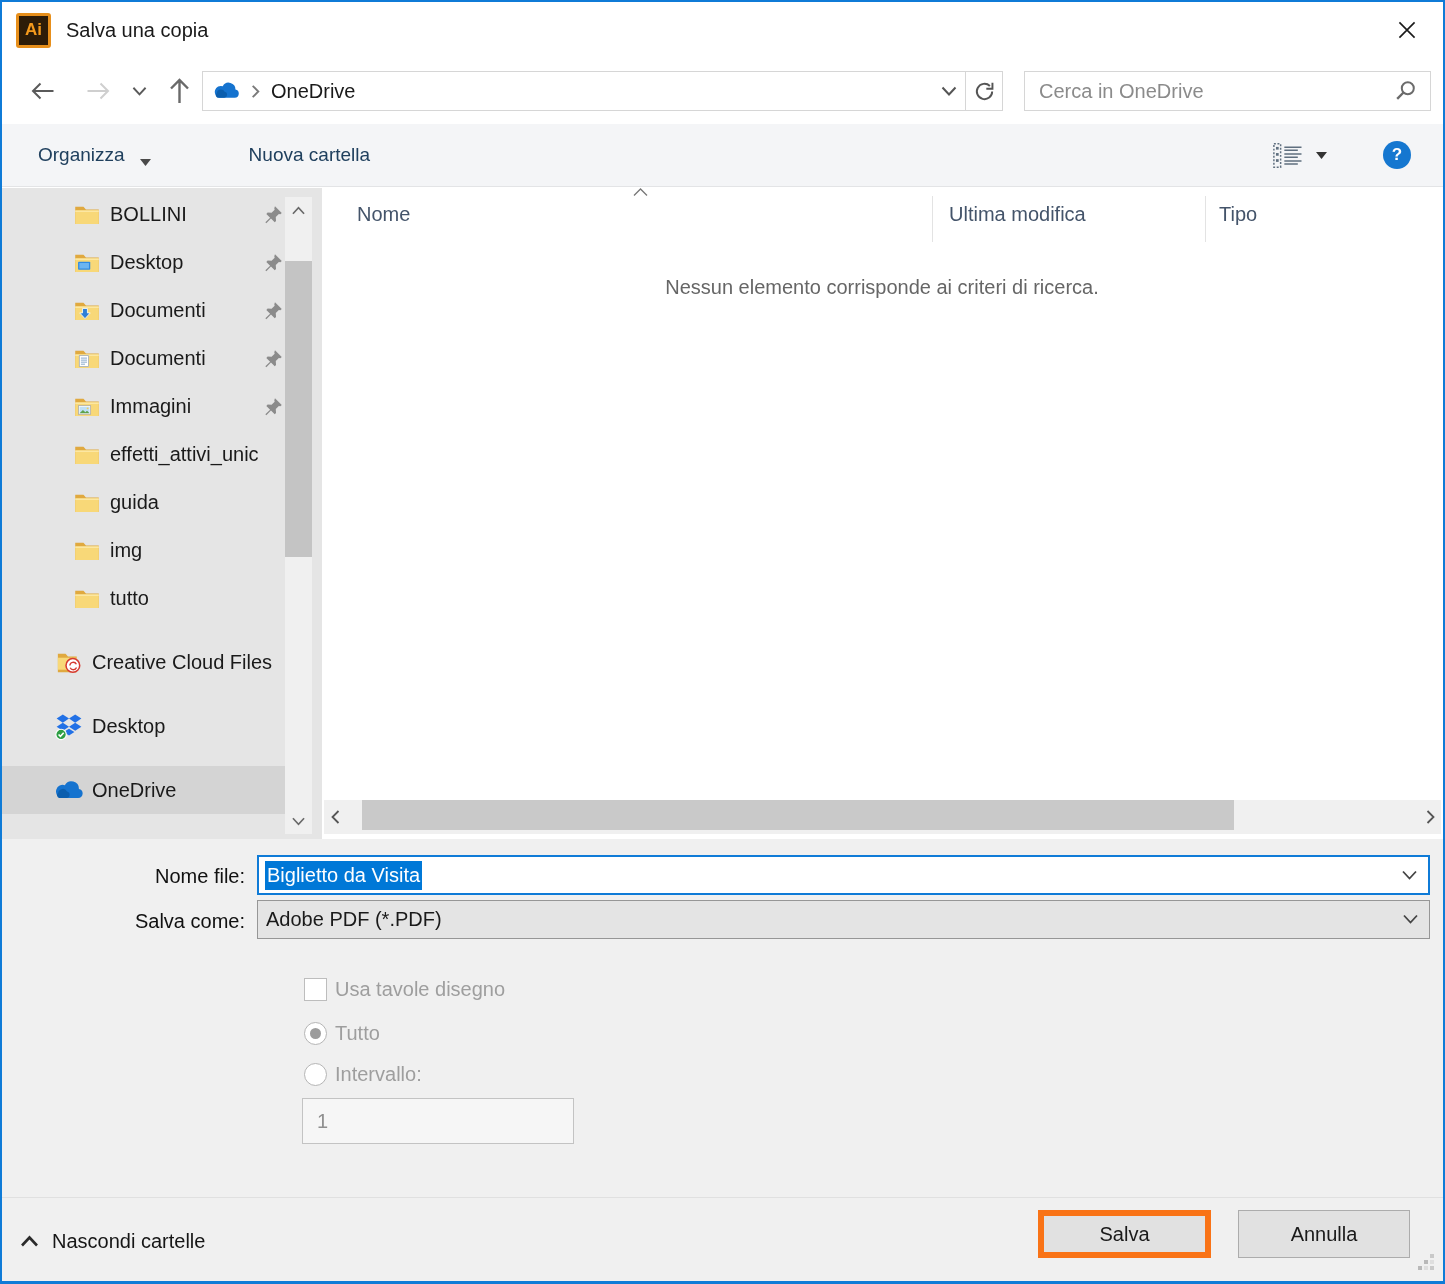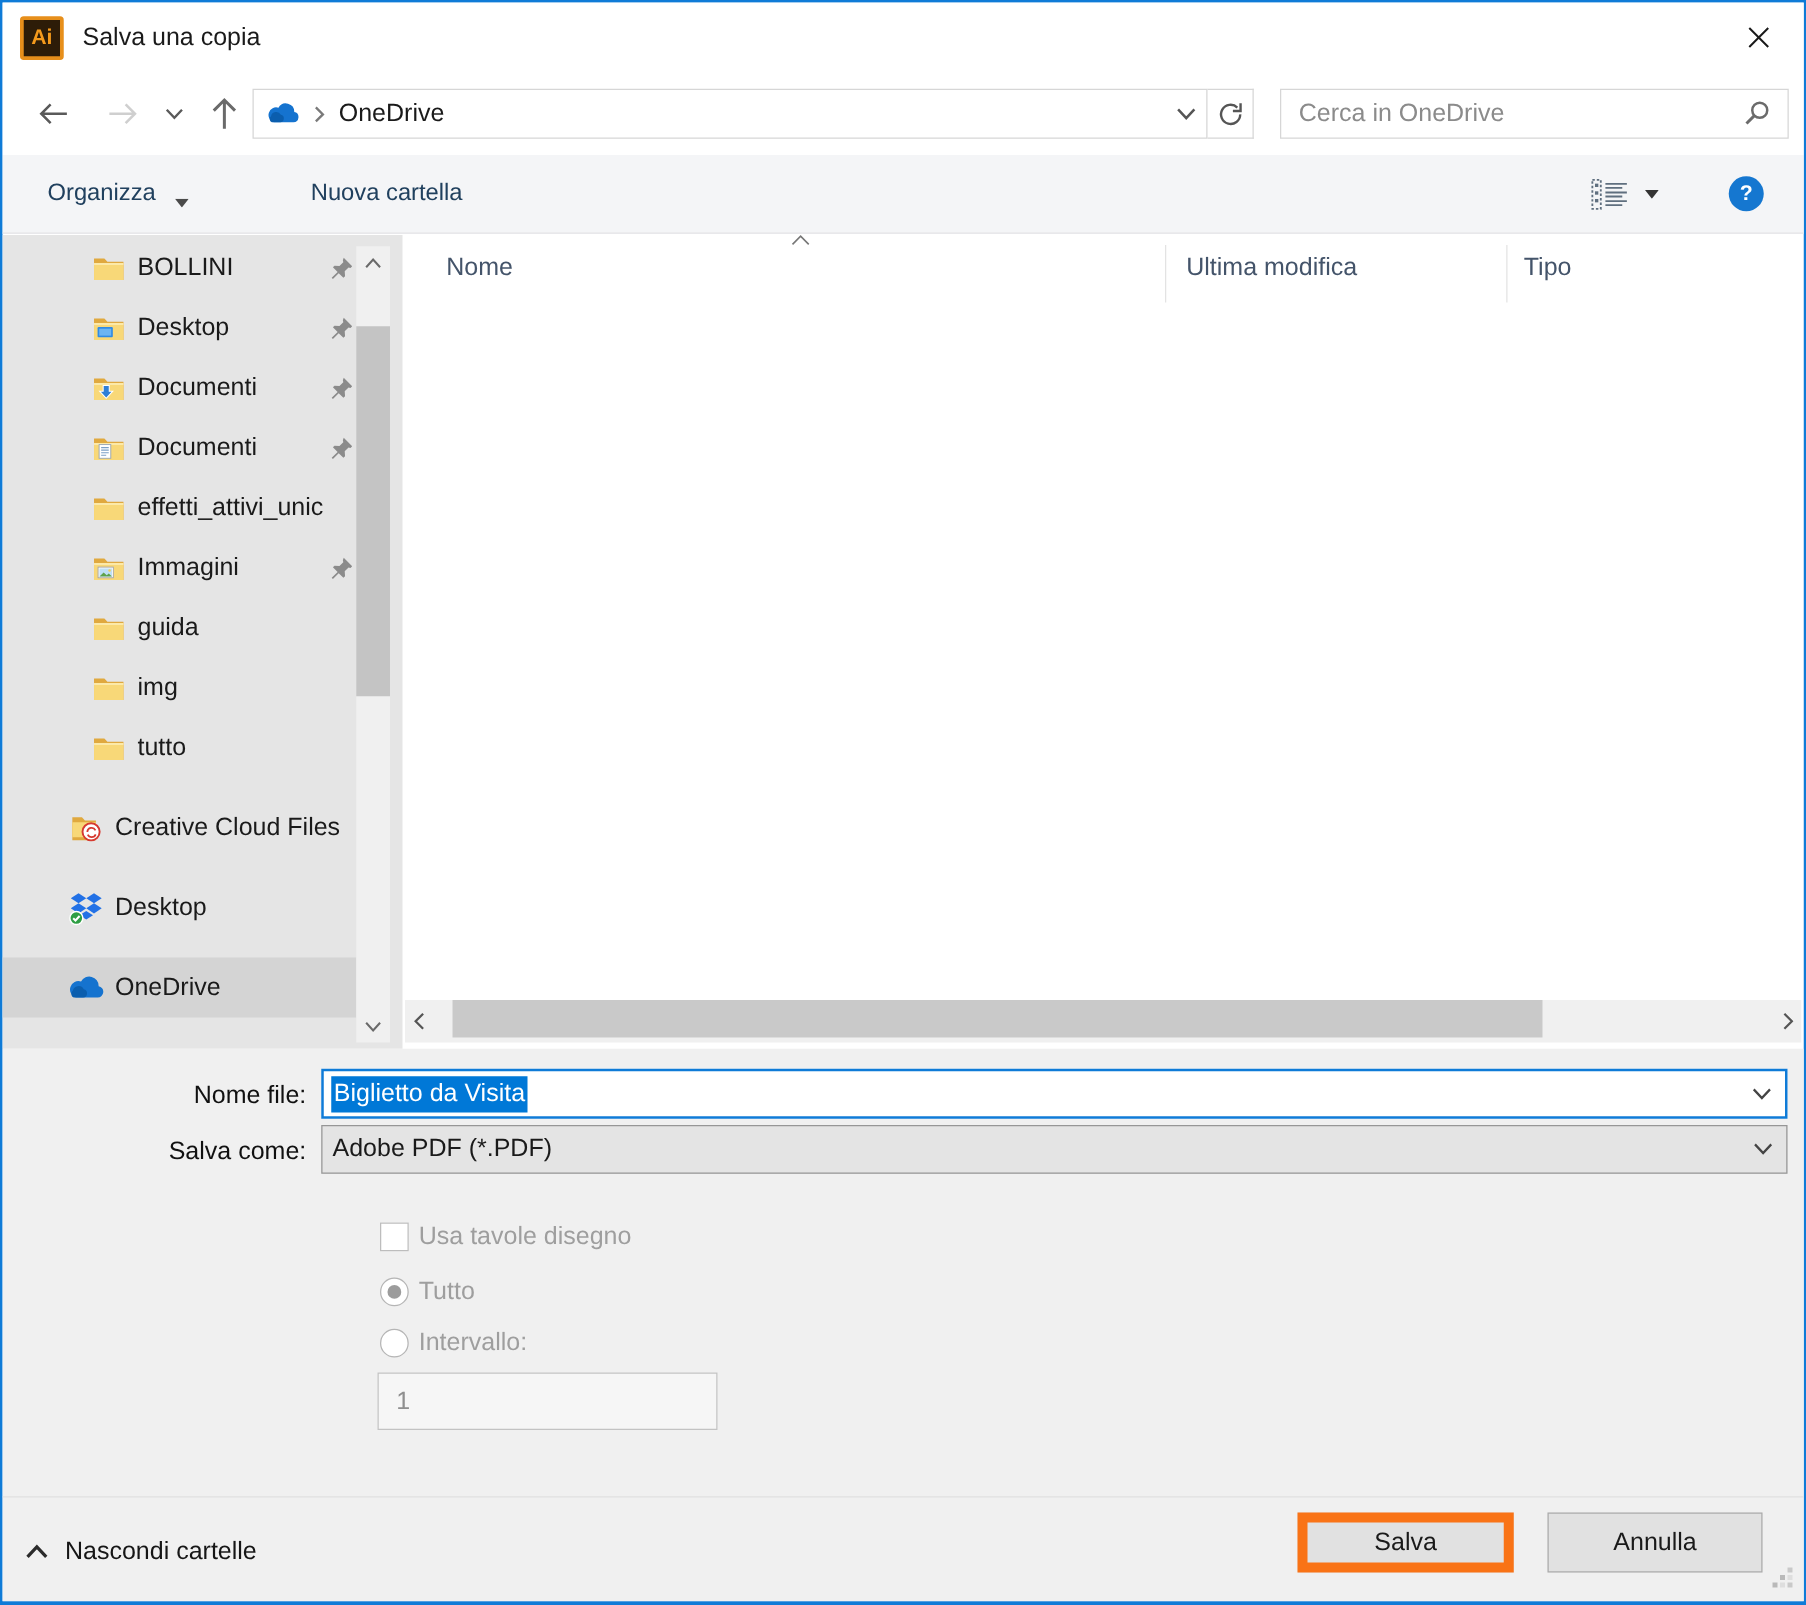--- a/index.html
+++ b/index.html
@@ -75,21 +75,21 @@
   .opt-row{position:absolute;left:302px;display:flex;align-items:center;gap:8px;font-size:20px;color:#9e9e9e;}
   .row-chk{top:139px;} .row-all{top:183px;} .row-range{top:224px;}
   .checkbox{width:23px;height:23px;background:#fff;border:1px solid #bdbdbd;flex:none;}
   .radio{width:23px;height:23px;border:1px solid #b5b5b5;border-radius:50%;background:#fff;flex:none;position:relative;}
   .radio.checked::after{content:'';position:absolute;inset:5px;border-radius:50%;background:#9c9c9c;}
   .range-input{position:absolute;top:259px;left:300px;width:272px;height:46px;background:#f6f6f6;border:1px solid #c3c3c3;
     font-size:20px;color:#8f8f8f;display:flex;align-items:center;padding-left:14px;}
   .footer-sep{position:absolute;top:358px;left:0;right:0;height:1px;background:#e0e0e0;}
   .hide-folders{position:absolute;top:386px;left:18px;height:32px;display:flex;align-items:center;gap:13px;font-size:20px;color:#161616;cursor:pointer;}
   .btn{position:absolute;top:371px;height:48px;background:#e1e1e1;font-size:20px;display:flex;align-items:center;justify-content:center;cursor:pointer;}
-  .btn-save{left:1036px;width:173px;border:8px solid #f97316;}
+  .btn-save{left:1036px;width:173px;border:6px solid #f97316;}
   .btn-cancel{left:1236px;width:172px;border:1px solid #acacac;}
   .grip{position:absolute;right:5px;bottom:7px;}
 </style>
 </head>
 <body>
 
 <div class="window">
 
   <div class="titlebar">
     <div class="ai-icon">Ai</div>
@@ -249,42 +249,42 @@
               <path fill="#8b8b8b" d="M13.7 2.6l7.7 7.7-1.5 1.5-1.8-.4-3.5 3.5.3 4.5-1.5 1.5-4.3-4.3-5.3 5.4-1.1-1.1 5.4-5.3-4.3-4.3 1.5-1.5 4.5.3 3.5-3.5-.4-1.8z"></path>
             </svg>
           </span>
         </div>
         <div class="side-item">
           <span class="icon-cell">
             <svg width="26" height="23" viewBox="0 0 32 28">
               <path d="M1.5 4.5h10.2l3 3.2H30.5v18H1.5z" fill="#e0a93f"></path>
               <path d="M1.5 9h29v16.7h-29z" fill="#f8d878"></path>
               <path d="M1.5 9h29v1.8h-29z" fill="#fce9a8"></path>
-            </svg>
-          </span>
-          <span class="side-label">effetti_attivi_unic</span>
-        </div>
-        <div class="side-item">
-          <span class="icon-cell">
-            <svg width="26" height="23" viewBox="0 0 32 28">
-              <path d="M1.5 4.5h10.2l3 3.2H30.5v18H1.5z" fill="#e0a93f"></path>
-              <path d="M1.5 9h29v16.7h-29z" fill="#f8d878"></path>
-              <path d="M1.5 9h29v1.8h-29z" fill="#fce9a8"></path>
               <rect x="5.5" y="13" width="15" height="10.5" fill="#fff" stroke="#a5a5a5" stroke-width="0.9"></rect>
               <rect x="6.8" y="14.3" width="12.4" height="8" fill="#bfe0f6"></rect>
               <path d="M6.8 22.3l4.2-4 3 2.8 2-1.8 3.2 3z" fill="#5fa24b"></path>
               <circle cx="16.8" cy="16.3" r="1.2" fill="#f3cf57"></circle>
             </svg>
           </span>
           <span class="side-label">Immagini</span>
           <span class="pin">
             <svg width="21" height="21" viewBox="0 0 24 24">
               <path fill="#8b8b8b" d="M13.7 2.6l7.7 7.7-1.5 1.5-1.8-.4-3.5 3.5.3 4.5-1.5 1.5-4.3-4.3-5.3 5.4-1.1-1.1 5.4-5.3-4.3-4.3 1.5-1.5 4.5.3 3.5-3.5-.4-1.8z"></path>
             </svg>
           </span>
+        </div>
+        <div class="side-item">
+          <span class="icon-cell">
+            <svg width="26" height="23" viewBox="0 0 32 28">
+              <path d="M1.5 4.5h10.2l3 3.2H30.5v18H1.5z" fill="#e0a93f"></path>
+              <path d="M1.5 9h29v16.7h-29z" fill="#f8d878"></path>
+              <path d="M1.5 9h29v1.8h-29z" fill="#fce9a8"></path>
+            </svg>
+          </span>
+          <span class="side-label">effetti_attivi_unic</span>
         </div>
         <div class="side-item">
           <span class="icon-cell">
             <svg width="26" height="23" viewBox="0 0 32 28">
               <path d="M1.5 4.5h10.2l3 3.2H30.5v18H1.5z" fill="#e0a93f"></path>
               <path d="M1.5 9h29v16.7h-29z" fill="#f8d878"></path>
               <path d="M1.5 9h29v1.8h-29z" fill="#fce9a8"></path>
             </svg>
           </span>
           <span class="side-label">guida</span>
@@ -367,20 +367,21 @@
         <svg width="15" height="8" viewBox="0 0 15 8">
             <path d="M1 7.5 7.5 1 14 7.5" stroke="#777" stroke-width="1.3" fill="none"></path>
           </svg>
       </span>
       <span class="colhead col-nome">Nome</span>
       <span class="col-sep sep-1"></span>
       <span class="colhead col-mod">Ultima modifica</span>
       <span class="col-sep sep-2"></span>
       <span class="colhead col-tipo">Tipo</span>
     </div>
+    <div class="empty-msg">Nessun elemento corrisponde ai criteri di ricerca.</div>
     <div class="h-scroll">
       <div class="h-arrow h-left">
         <svg width="9" height="14" viewBox="0 0 9 14">
             <path d="M7.5 1 1.5 7l6 6" stroke="#555" stroke-width="1.8" fill="none"></path>
           </svg>
       </div>
       <div class="h-thumb"></div>
       <div class="h-arrow h-right">
         <svg width="9" height="14" viewBox="0 0 9 14">
             <path d="M1.5 1l6 6-6 6" stroke="#555" stroke-width="1.8" fill="none"></path>

